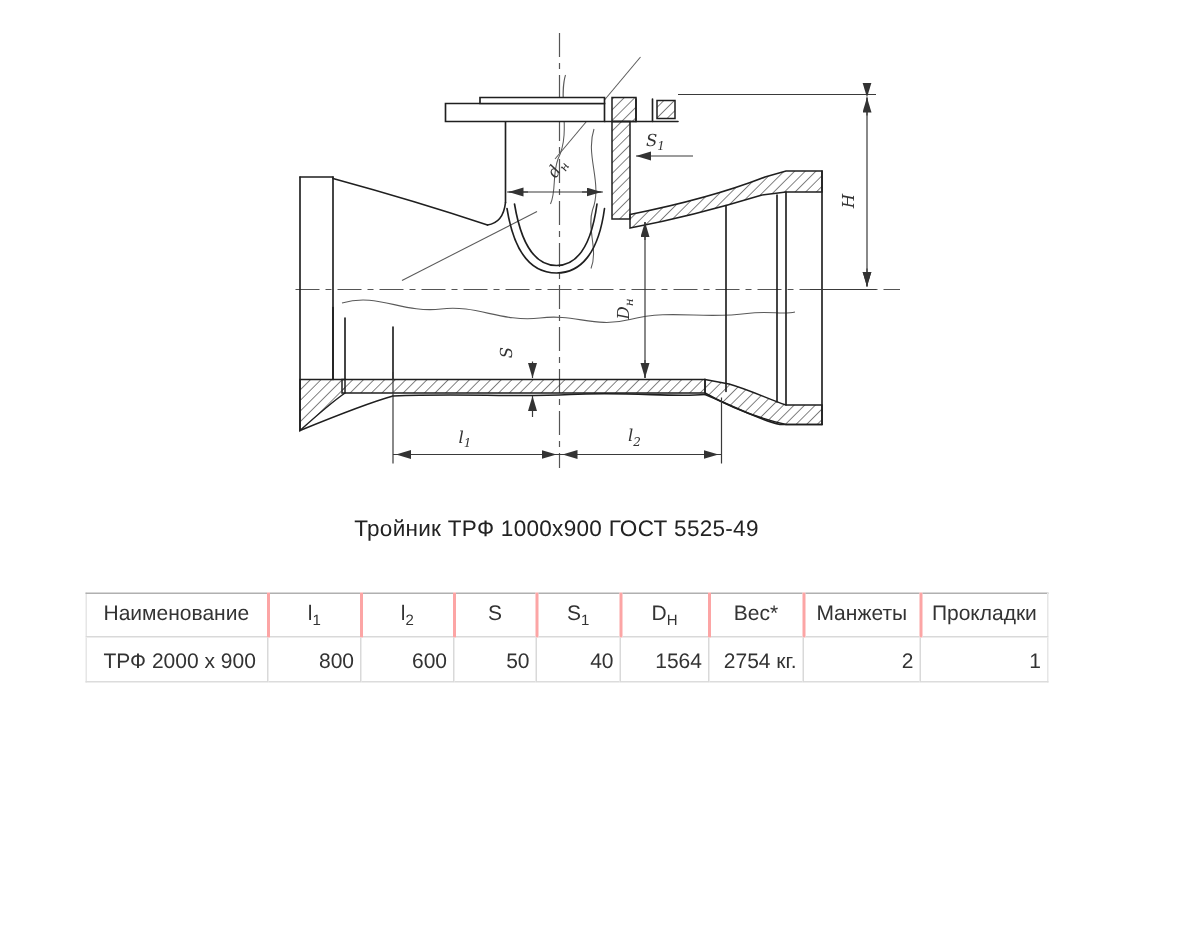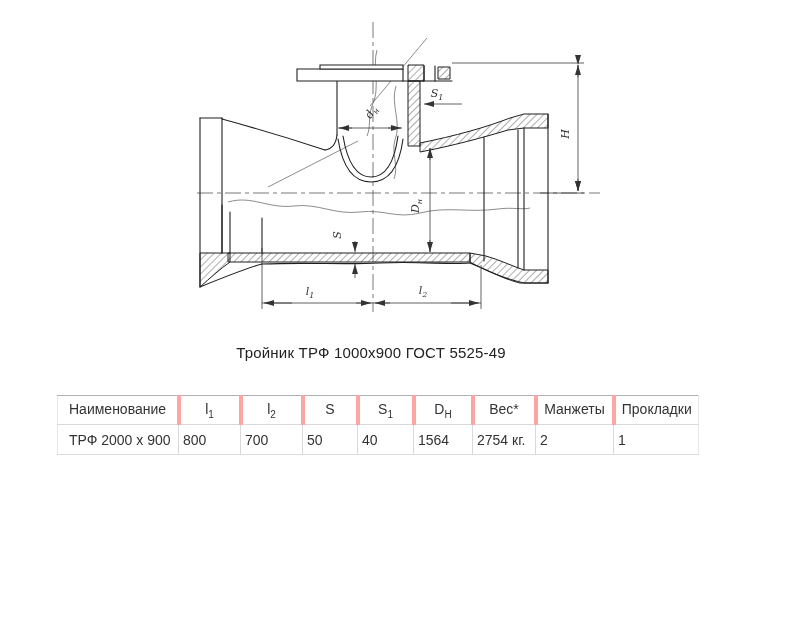--- a/index.html
+++ b/index.html
@@ -6,22 +6,22 @@
   body{width:800px;height:623px;overflow:hidden;font-family:"Liberation Sans",sans-serif;}
   .page{position:relative;width:800px;height:623px;background:#fff;}
   .drawing-wrap{position:absolute;left:0;top:0;width:800px;height:335px;}
   .caption{position:absolute;left:0;top:344px;width:742px;text-align:center;
            font-size:15px;color:#222;letter-spacing:.2px;}
   .spec-table{position:absolute;left:57px;top:395px;border-collapse:collapse;
               table-layout:fixed;width:641px;font-size:14px;color:#333;
               border-top:1px solid #b0b0b0;border-bottom:1px solid #dcdcdc;
               border-left:1px solid #e6e6e6;border-right:1px solid #e6e6e6;}
   .spec-table th{font-weight:normal;height:28px;border-bottom:1px solid #d9d9d9;
-                 border-right:4px solid #fca5a5;text-align:center;padding:0 4px;}
-  .spec-table td{height:29px;border-right:1px solid #d9d9d9;text-align:left;padding:0 4px;}
+                 border-right:2px solid #fca5a5;text-align:center;padding:0 4px;}
+  .spec-table td{height:29px;border-right:1px solid #d9d9d9;text-align:right;padding:0 4px;}
   .spec-table th:last-child,.spec-table td:last-child{border-right:none;}
   .spec-table th:first-child,.spec-table td:first-child{text-align:left;padding-left:11px;}
   .spec-table sub{font-size:10px;}
   svg text{font-family:"DejaVu Serif",serif;font-style:italic;fill:#333;}
 </style>
 </head>
 <body>
 
 <div class="page">
 
@@ -145,21 +145,21 @@
         <th><span>D</span><sub>Н</sub></th>
         <th><span>Вес*</span><sub></sub></th>
         <th><span>Манжеты</span><sub></sub></th>
         <th><span>Прокладки</span><sub></sub></th>
       </tr>
     </thead>
     <tbody>
       <tr>
         <td>ТРФ 2000 х 900</td>
         <td>800</td>
-        <td>700</td>
+        <td>600</td>
         <td>50</td>
         <td>40</td>
         <td>1564</td>
         <td>2754 кг.</td>
         <td>2</td>
         <td>1</td>
       </tr>
     </tbody>
   </table>
 

